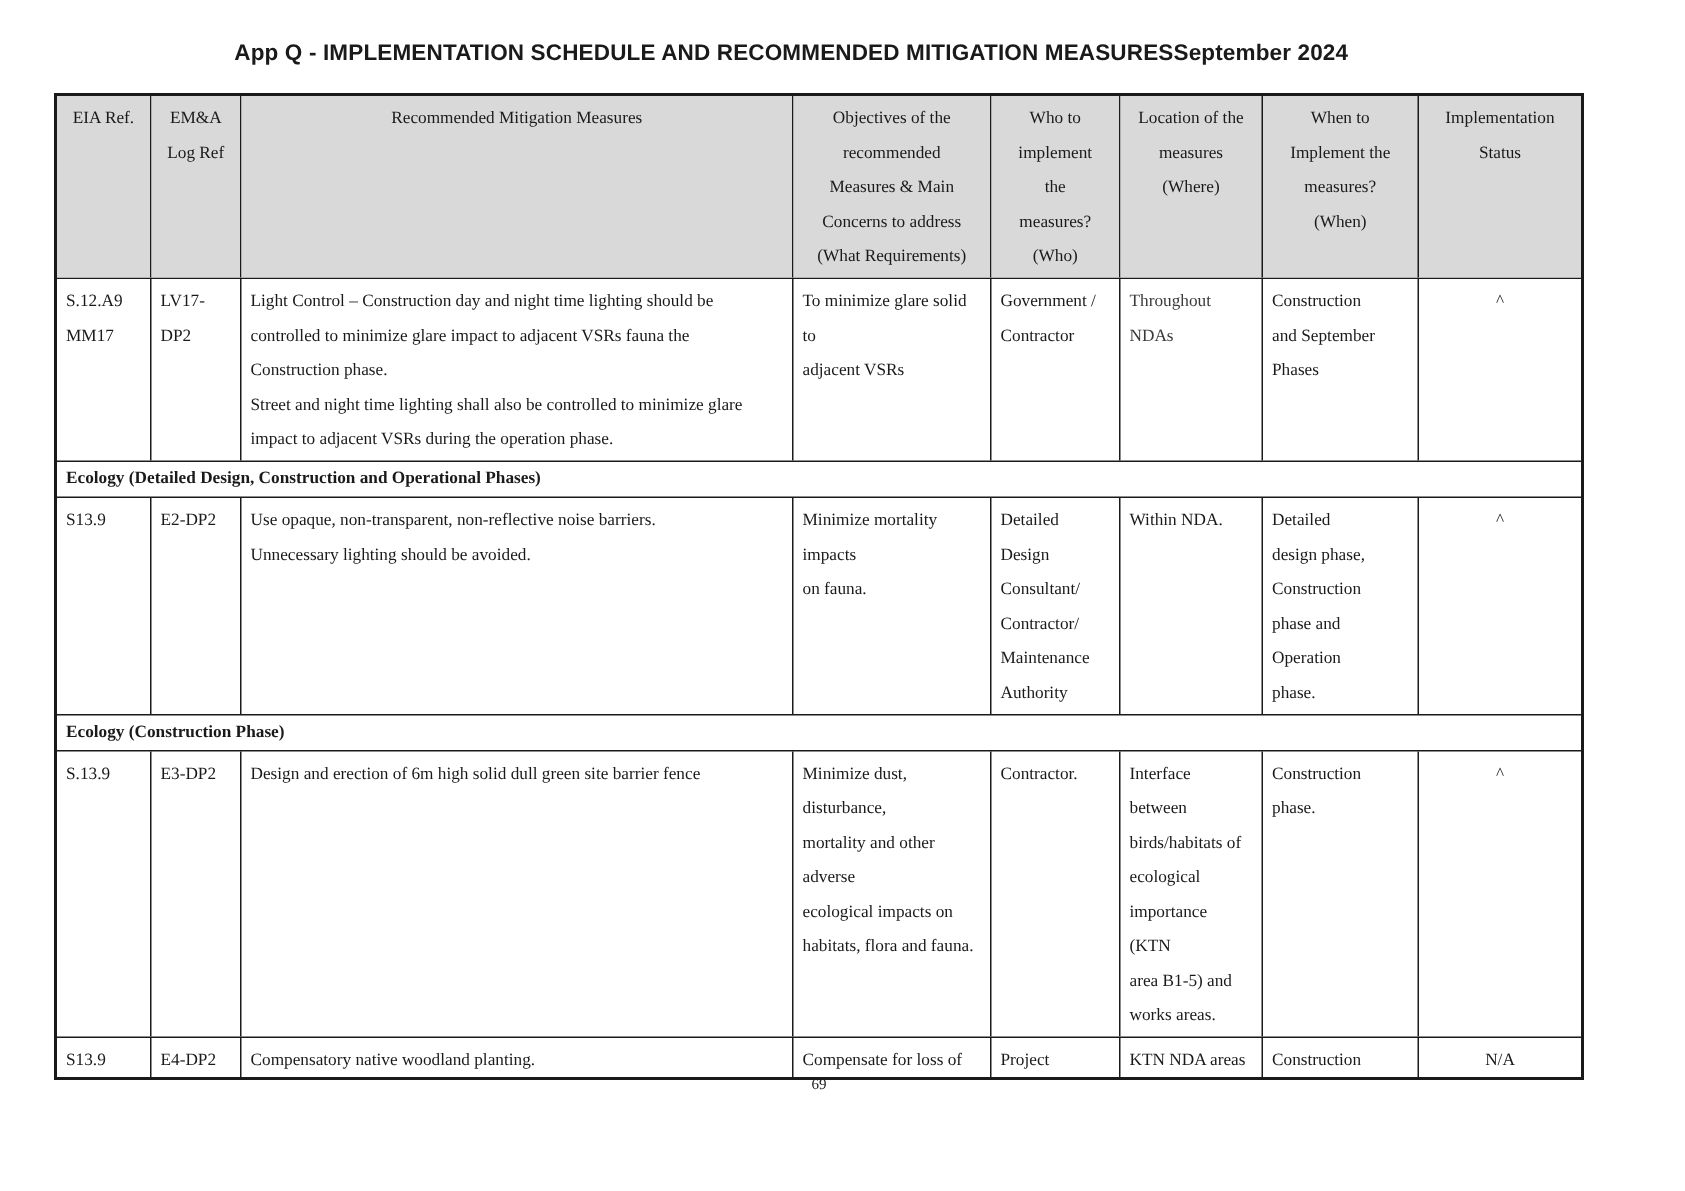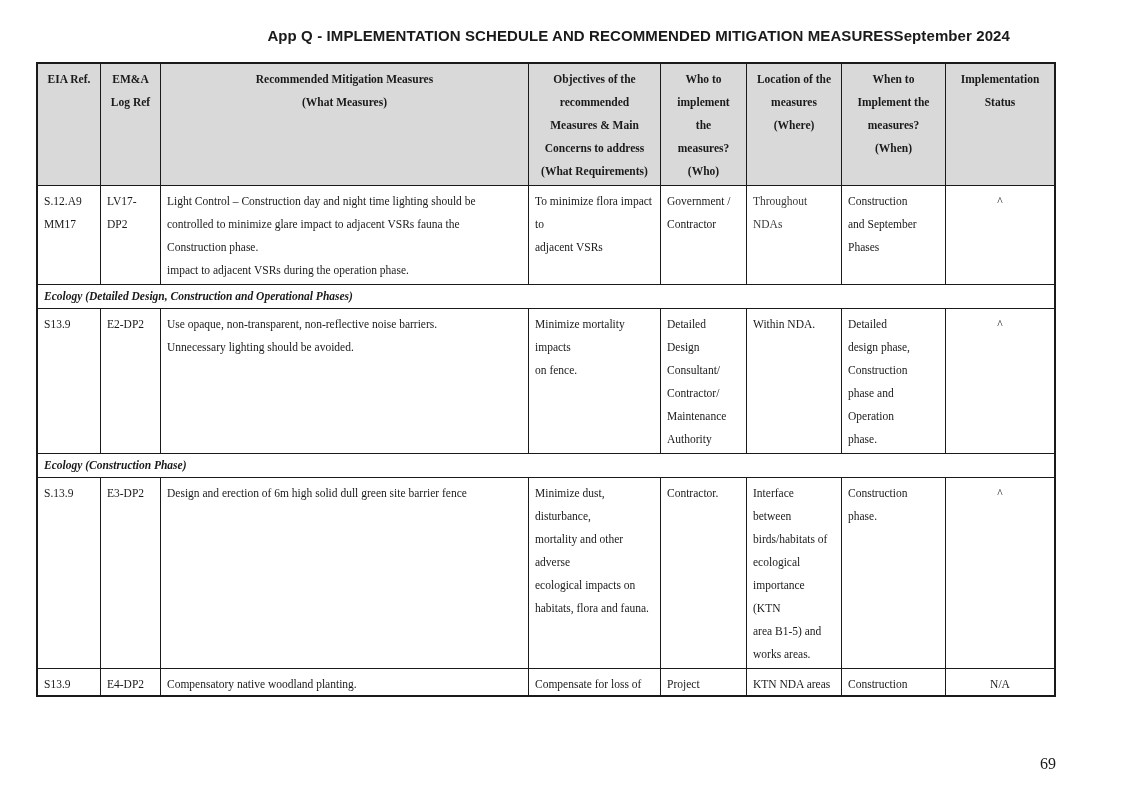--- a/index.html
+++ b/index.html
@@ -2,21 +2,21 @@
 <html><head>
 <meta charset="utf-8">
 <style>
   * { box-sizing: border-box; margin: 0; padding: 0; }
   html, body { width: 1123px; height: 794px; background: #ffffff; overflow: hidden; }
   body { font-family: "Liberation Serif", serif; color: #1a1a1a; position: relative; }
 
   .page-header {
     position: absolute;
     top: 27px; left: 45px; width: 965px;
-    display: flex; justify-content: flex-end; align-items: baseline;
+    display: flex; justify-content: center; align-items: baseline;
     font-family: "Liberation Sans", sans-serif;
     font-weight: bold; font-size: 15px; letter-spacing: 0.1px;
   }
 
   .table {
     position: absolute;
     left: 36px; top: 62px; width: 1020px;
     border: 2px solid #1a1a1a;
     background: #ffffff;
   }
@@ -30,38 +30,37 @@
   .cell {
     border-right: 1.5px solid #1a1a1a;
     padding: 4px 6px 2px 6px;
     font-size: 11.5px;
     line-height: 23px;
     overflow: hidden;
   }
   .cell:last-child { border-right: none; }
   .header-row .cell {
     background: #d9d9d9;
-    font-weight: bold;
+    font-weight: normal;
     text-align: center;
   }
   .section-cell {
-    font-weight: bold; font-style: italic;
+    font-weight: bold; 
     font-size: 11.5px; line-height: 21px;
     padding: 1px 6px;
   }
   .col-status { text-align: center; }
   .italic-cell { color: #3a3a3a; }
   .row.clipped { height: 26px; overflow: hidden; }
 
   .page-number {
     position: absolute;
     top: 718px; left: 36px; width: 1020px;
-    text-align: right;
-    font-size: 16px;
-    margin-top: 37px;
+    text-align: center;
+    font-size: 10px;
   }
 </style>
 </head>
 <body>
 
 <div class="page-header">
   <span>App Q - IMPLEMENTATION SCHEDULE AND RECOMMENDED MITIGATION MEASURES</span>
   <span>September 2024</span>
 </div>
 
@@ -69,21 +68,20 @@
     <div class="row header-row">
       <div class="cell col-eia-ref">
         <div>EIA Ref.</div>
       </div>
       <div class="cell col-ema-log-ref">
         <div>EM&amp;A</div>
         <div>Log Ref</div>
       </div>
       <div class="cell col-measures">
         <div>Recommended Mitigation Measures</div>
-        <div>(What Measures)</div>
       </div>
       <div class="cell col-objectives">
         <div>Objectives of the</div>
         <div>recommended</div>
         <div>Measures &amp; Main</div>
         <div>Concerns to address</div>
         <div>(What Requirements)</div>
       </div>
       <div class="cell col-who">
         <div>Who to</div>
@@ -114,24 +112,25 @@
         <div>MM17</div>
       </div>
       <div class="cell col-ema-log-ref">
         <div>LV17-</div>
         <div>DP2</div>
       </div>
       <div class="cell col-measures">
         <div>Light Control – Construction day and night time lighting should be</div>
         <div>controlled to minimize glare impact to adjacent VSRs fauna the</div>
         <div>Construction phase.</div>
+        <div>Street and night time lighting shall also be controlled to minimize glare</div>
         <div>impact to adjacent VSRs during the operation phase.</div>
       </div>
       <div class="cell col-objectives">
-        <div>To minimize flora impact</div>
+        <div>To minimize glare solid</div>
         <div>to</div>
         <div>adjacent VSRs</div>
       </div>
       <div class="cell col-who">
         <div>Government /</div>
         <div>Contractor</div>
       </div>
       <div class="cell col-location italic-cell">
         <div>Throughout</div>
         <div>NDAs</div>
@@ -155,21 +154,21 @@
       <div class="cell col-ema-log-ref">
         <div>E2-DP2</div>
       </div>
       <div class="cell col-measures">
         <div>Use opaque, non-transparent, non-reflective noise barriers.</div>
         <div>Unnecessary lighting should be avoided.</div>
       </div>
       <div class="cell col-objectives">
         <div>Minimize mortality</div>
         <div>impacts</div>
-        <div>on fence.</div>
+        <div>on fauna.</div>
       </div>
       <div class="cell col-who">
         <div>Detailed</div>
         <div>Design</div>
         <div>Consultant/</div>
         <div>Contractor/</div>
         <div>Maintenance</div>
         <div>Authority</div>
       </div>
       <div class="cell col-location">

